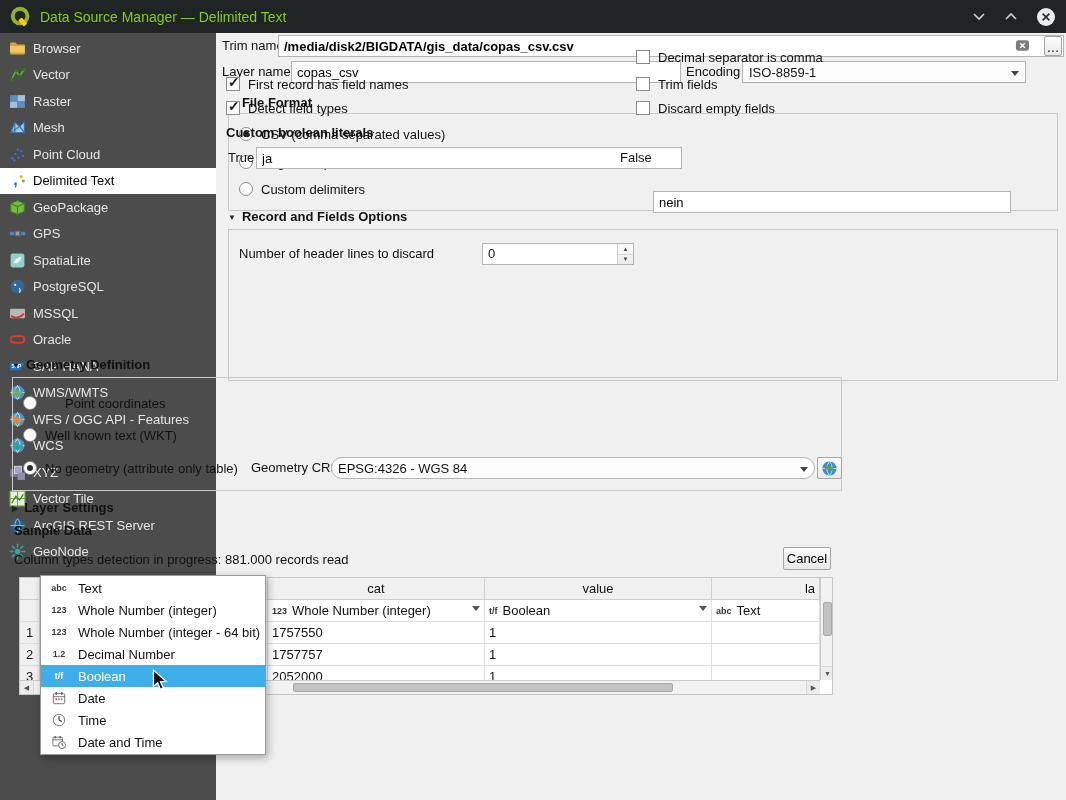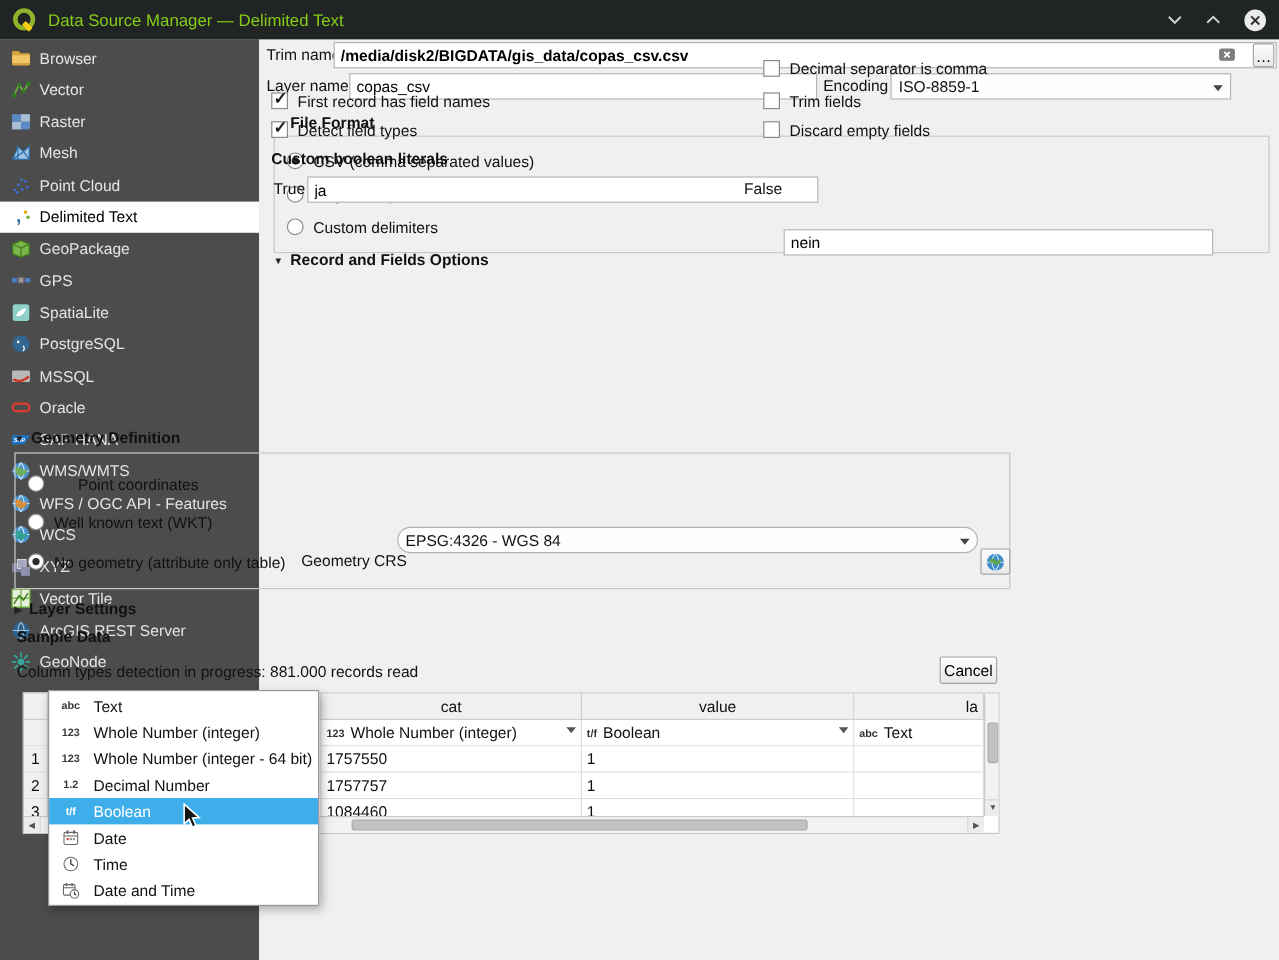--- a/index.html
+++ b/index.html
@@ -357,20 +357,30 @@
           <span class="radio"></span>
           <span>Regular expression delimiter</span>
         </div>
         <div class="opt-row" style="left:10px; top:65px;">
           <span class="radio"></span>
           <span>Custom delimiters</span>
         </div>
       </div>
 
       <div class="section-hdr" style="left:12px; top:176px;"><span class="hdr-tri"></span><span>Record and Fields Options</span></div>
+      <div class="frame" style="left:12px; top:196px; width:830px; height:152px;">
+        <span class="flabel" style="left:10px; top:13px;">Number of header lines to discard</span>
+        <div class="spinbox" style="left:253px; top:13px; width:152px;">
+          <span class="spin-value">0</span>
+          <span class="spin-btns">
+              <span class="spin-up"></span>
+              <span class="spin-down"></span>
+            </span>
+          </div>
+        </div>
         <div class="opt-row" style="left:420px; top:14px;">
           <span class="checkbox"></span>
           <span>Decimal separator is comma</span>
         </div>
         <div class="opt-row" style="left:10px; top:41px;">
           <span class="checkbox checked"></span>
           <span>First record has field names</span>
         </div>
         <div class="opt-row" style="left:420px; top:41px;">
           <span class="checkbox"></span>
@@ -399,21 +409,21 @@
         </div>
         <div class="opt-row" style="left:10px; top:47px;">
           <span class="radio"></span>
           <span>Well known text (WKT)</span>
         </div>
         <div class="opt-row" style="left:10px; top:80px;">
           <span class="radio checked"></span>
           <span>No geometry (attribute only table)</span>
         </div>
         <span class="flabel" style="left:238px; top:79px;">Geometry CRS</span>
-        <div class="combo" style="left:318px; top:61px; width:484px;border-radius:11px;">
+        <div class="combo" style="left:318px; top:79px; width:484px;border-radius:11px;">
           <span>EPSG:4326 - WGS 84</span>
           <span class="combo-arrow"></span>
         </div>
         <button class="btn" style="left:804px; top:79px; width:25px; height:22px; padding:0; display:flex; align-items:center; justify-content:center;">
           <svg width="17" height="17" viewBox="0 0 18 18">
             <circle cx="9" cy="9" r="7.5" fill="#3f8ccb"></circle>
             <path d="M1.5 9h15M9 1.5a11 11 0 010 15M9 1.5a11 11 0 000 15" stroke="#cfe7f7" stroke-width=".9" fill="none"></path>
             <path d="M4 7c2-2 4-1 5 0s3 1 4-1l1 2-2 3c-2 1-4 0-5-1s-2-1-3 0z" fill="#61a23c" opacity=".9"></path>
           </svg>
         </button>
@@ -461,21 +471,21 @@
         <div class="t-row" style="top:66px;">
           <div class="t-cell rownum c0">2</div>
           <div class="t-cell c1"></div>
           <div class="t-cell c2">1757757</div>
           <div class="t-cell c3">1</div>
           <div class="t-cell c4"></div>
         </div>
         <div class="t-row" style="top:88px;">
           <div class="t-cell rownum c0">3</div>
           <div class="t-cell c1"></div>
-          <div class="t-cell c2">1084460</div>
+          <div class="t-cell c2">2052000</div>
           <div class="t-cell c3">1</div>
           <div class="t-cell c4"></div>
         </div>
         <div class="vscroll">
           <span class="vs-thumb"></span>
           <span class="vs-down">▼</span>
         </div>
         <div class="hscroll">
           <span class="hs-left">◀</span>
           <span class="hs-thumb"></span>

